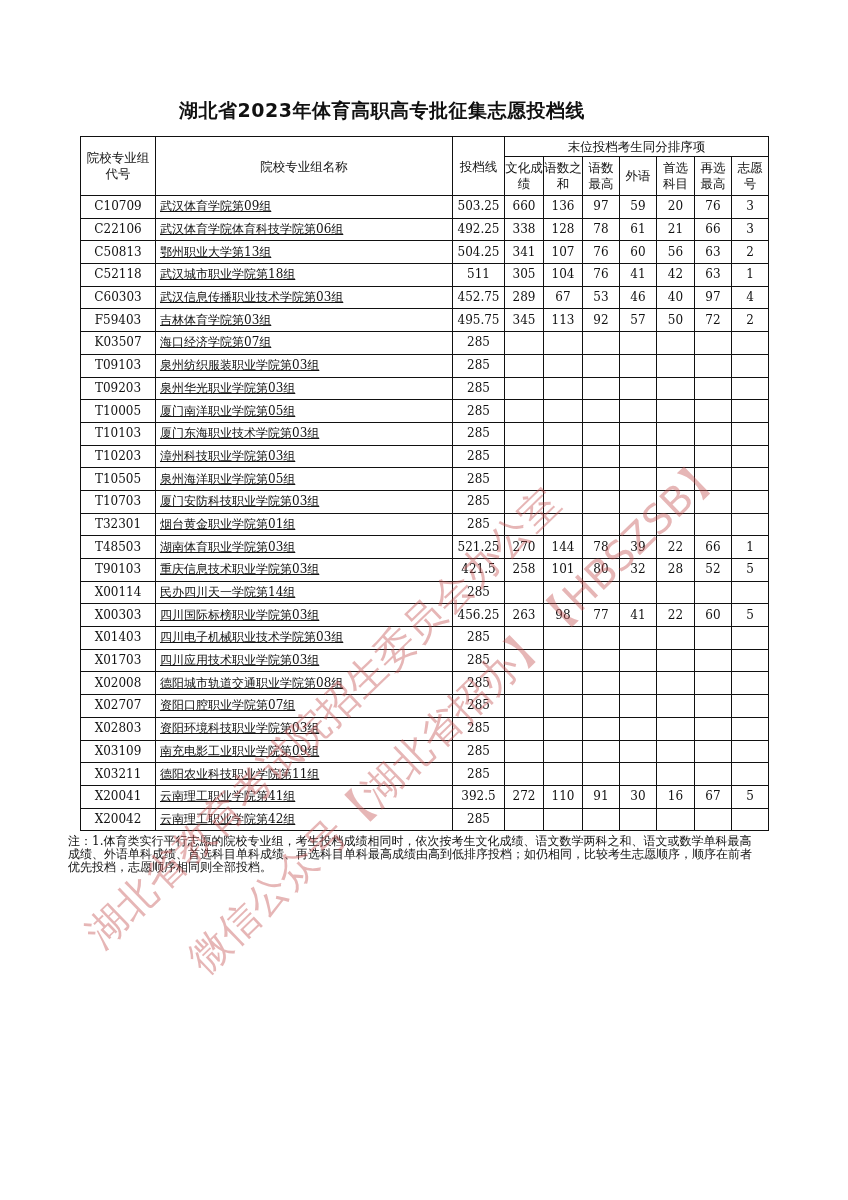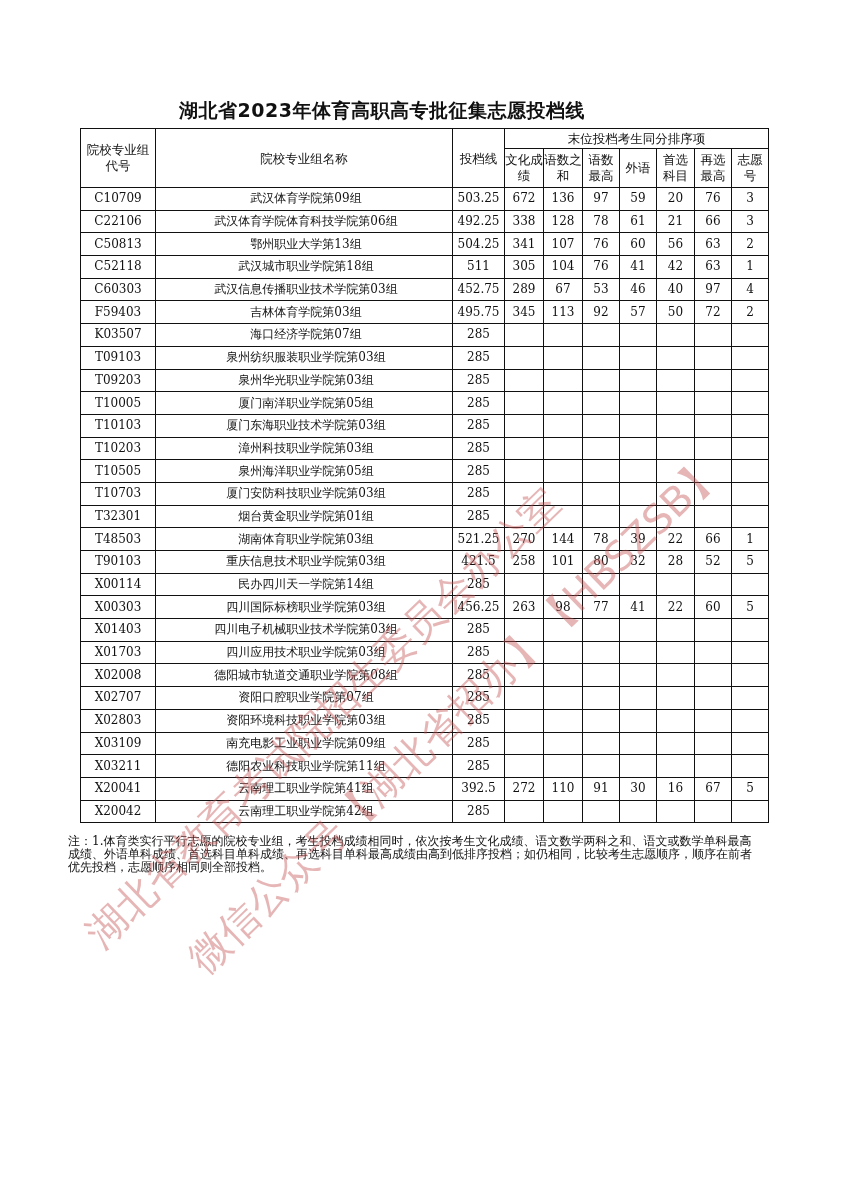--- a/index.html
+++ b/index.html
@@ -1,27 +1,27 @@
 <!DOCTYPE html>
 <html><head>
 <meta charset="utf-8">
 <style>
   html, body { margin: 0; padding: 0; background: #ffffff; }
   body { width: 848px; height: 1200px; position: relative; overflow: hidden;
          font-family: "DejaVu Serif", "Liberation Serif", serif; color: #111; }
   .title { position: absolute; top: 98px; left: 0; width: 764px; text-align: center;
            font-family: "DejaVu Sans", "Liberation Sans", sans-serif; font-weight: bold;
            font-size: 19px; letter-spacing: 0.5px; color: #111; }
-  table.grid { position: absolute; left: 80px; top: 128px; border-collapse: collapse;
+  table.grid { position: absolute; left: 80px; top: 136px; border-collapse: collapse;
                table-layout: fixed; font-size: 12px; }
   table.grid td, table.grid th { border: 1.3px solid #111; padding: 0; text-align: center;
                vertical-align: middle; font-weight: normal; line-height: 15px; overflow: hidden; white-space: nowrap; }
   table.grid th { font-size: 12.5px; }
   table.grid th.wrap { white-space: normal; line-height: 16px; }
-  table.grid td.name { text-align: center; padding-left: 4px; }
+  table.grid td.name { text-align: left; padding-left: 4px; text-decoration: underline; }
   tr.head1 th { height: 19px; }
   tr.head2 th { height: 38px; }
   tr.row td { height: 21.7px; }
   .notes { position: absolute; left: 68px; top: 835px; width: 690px; font-size: 12px;
            line-height: 13px; color: #111; }
   .notes p { margin: 0; }
   .notes p.n2 { text-indent: 2.1em; }
   .wm { position: absolute; pointer-events: none; color: rgba(196, 82, 82, 0.42);
         font-family: "DejaVu Sans", "Liberation Sans", sans-serif; white-space: nowrap;
         transform-origin: left bottom; }
@@ -61,21 +61,21 @@
       <th class="wrap">首选科目</th>
       <th class="wrap">再选最高</th>
       <th class="wrap">志愿号</th>
     </tr>
   </thead>
   <tbody id="tbody">
       <tr class="row">
         <td>C10709</td>
         <td class="name">武汉体育学院第09组</td>
         <td>503.25</td>
-        <td>672</td>
+        <td>660</td>
         <td>136</td>
         <td>97</td>
         <td>59</td>
         <td>20</td>
         <td>76</td>
         <td>3</td>
       </tr>
       <tr class="row">
         <td>C22106</td>
         <td class="name">武汉体育学院体育科技学院第06组</td>

